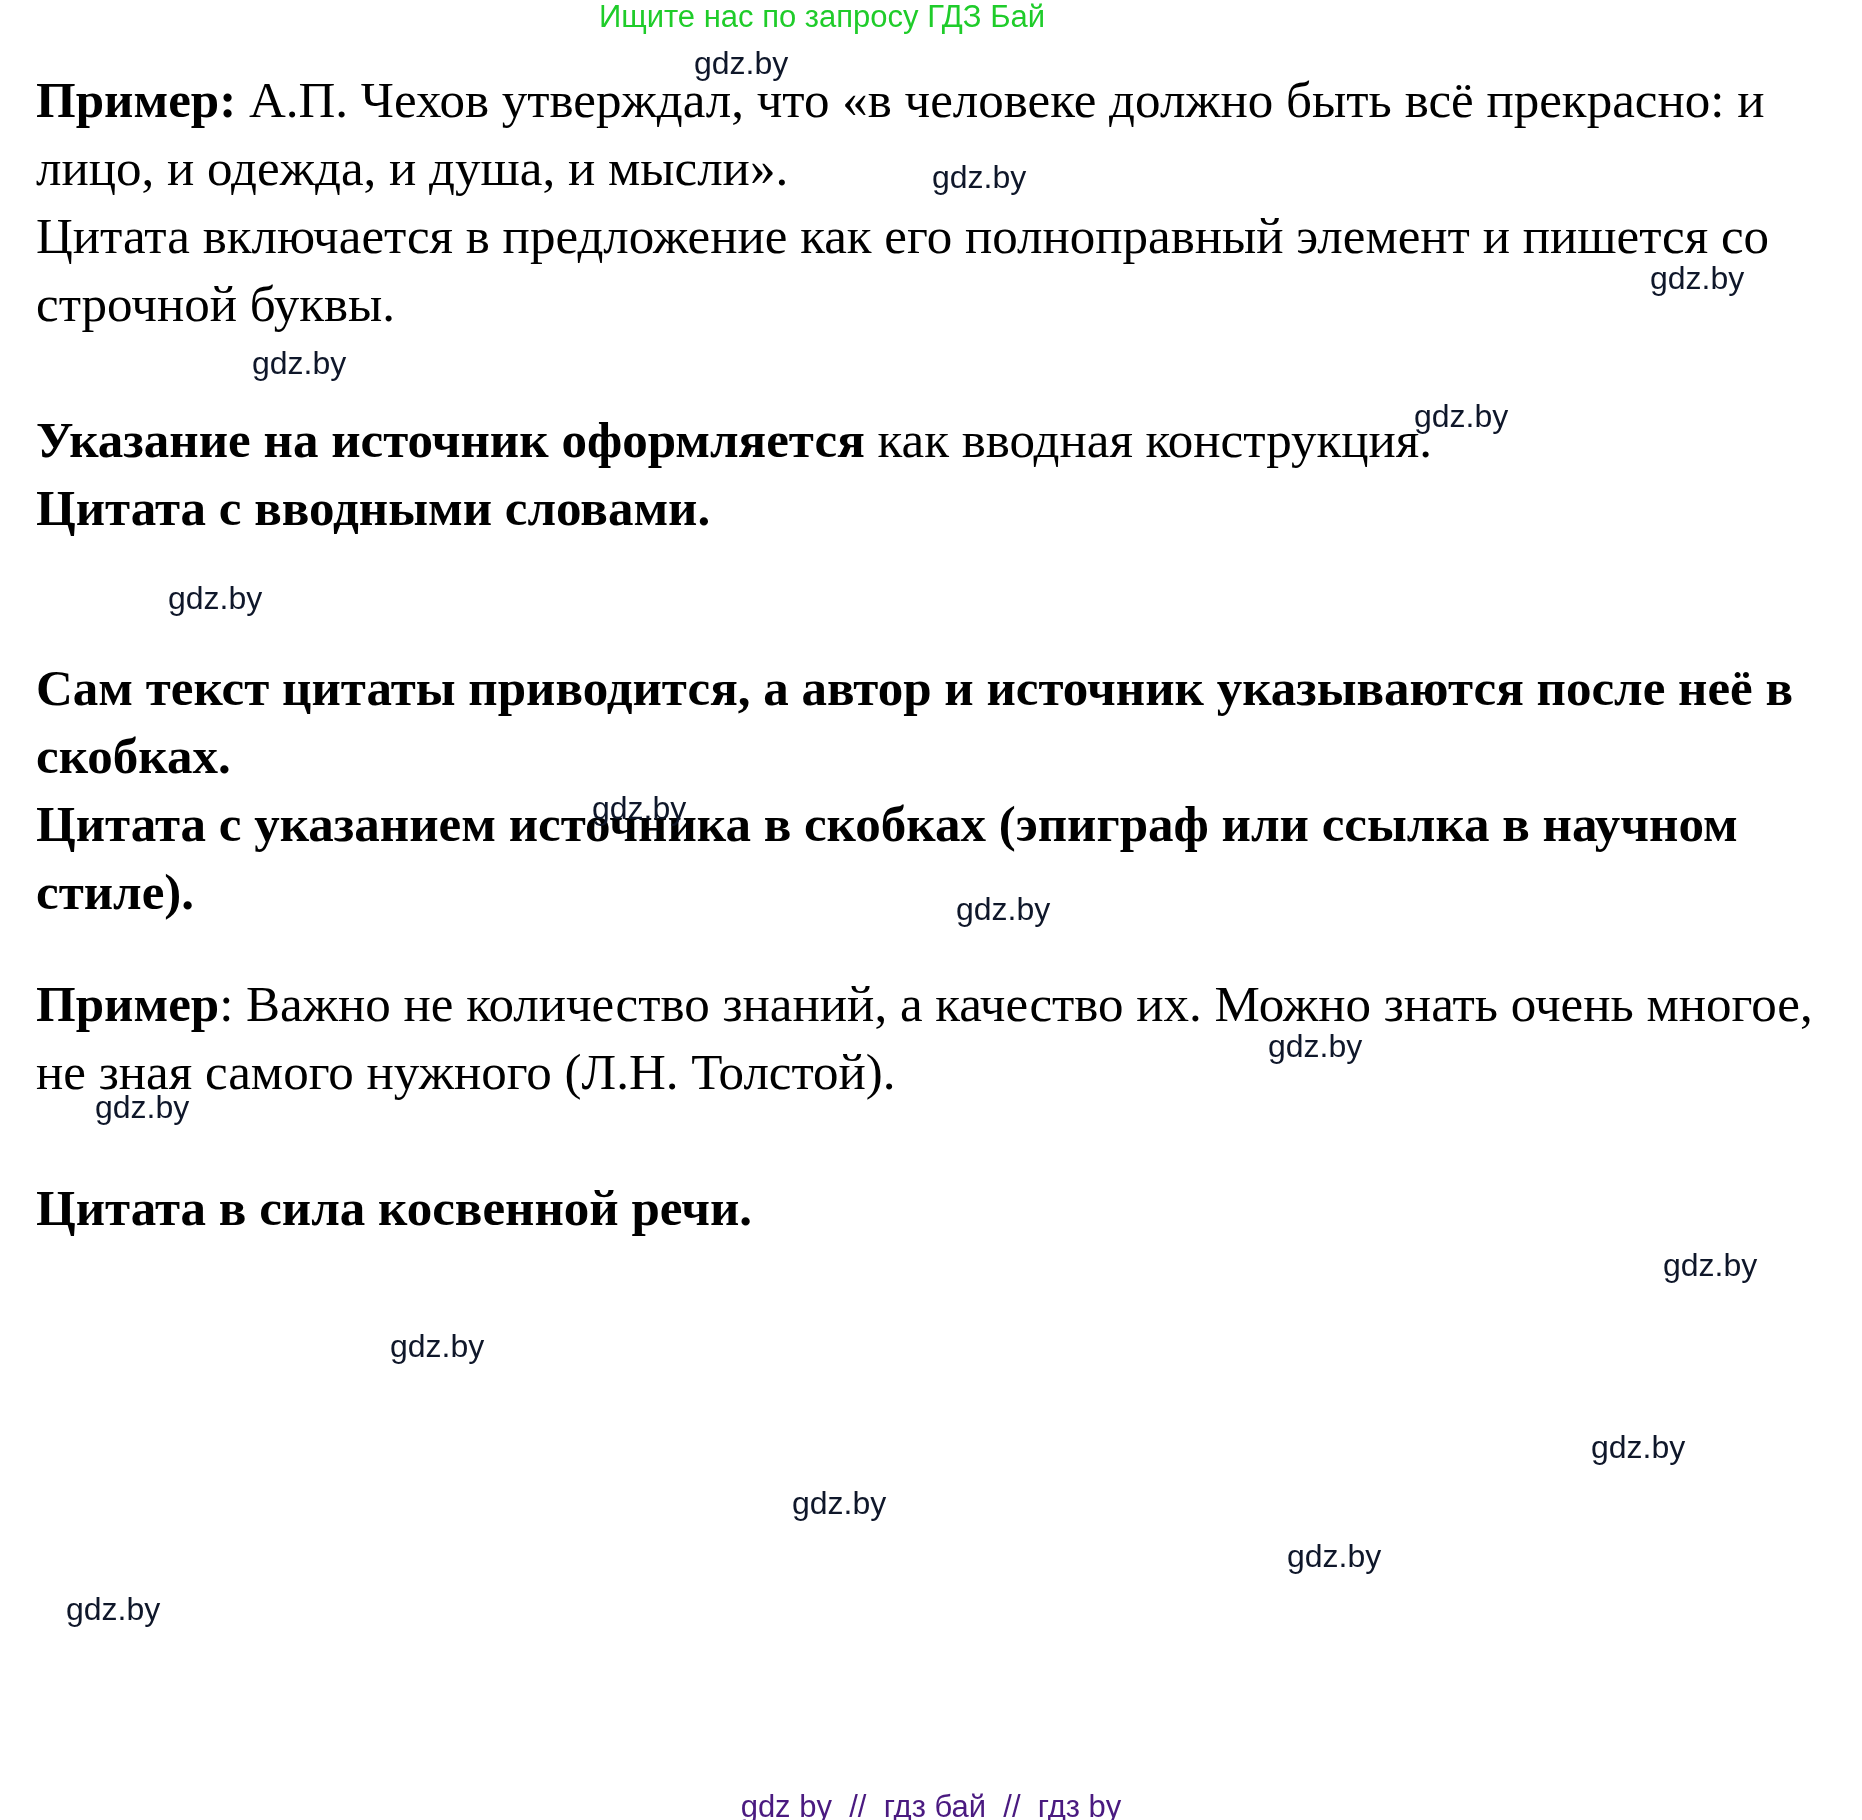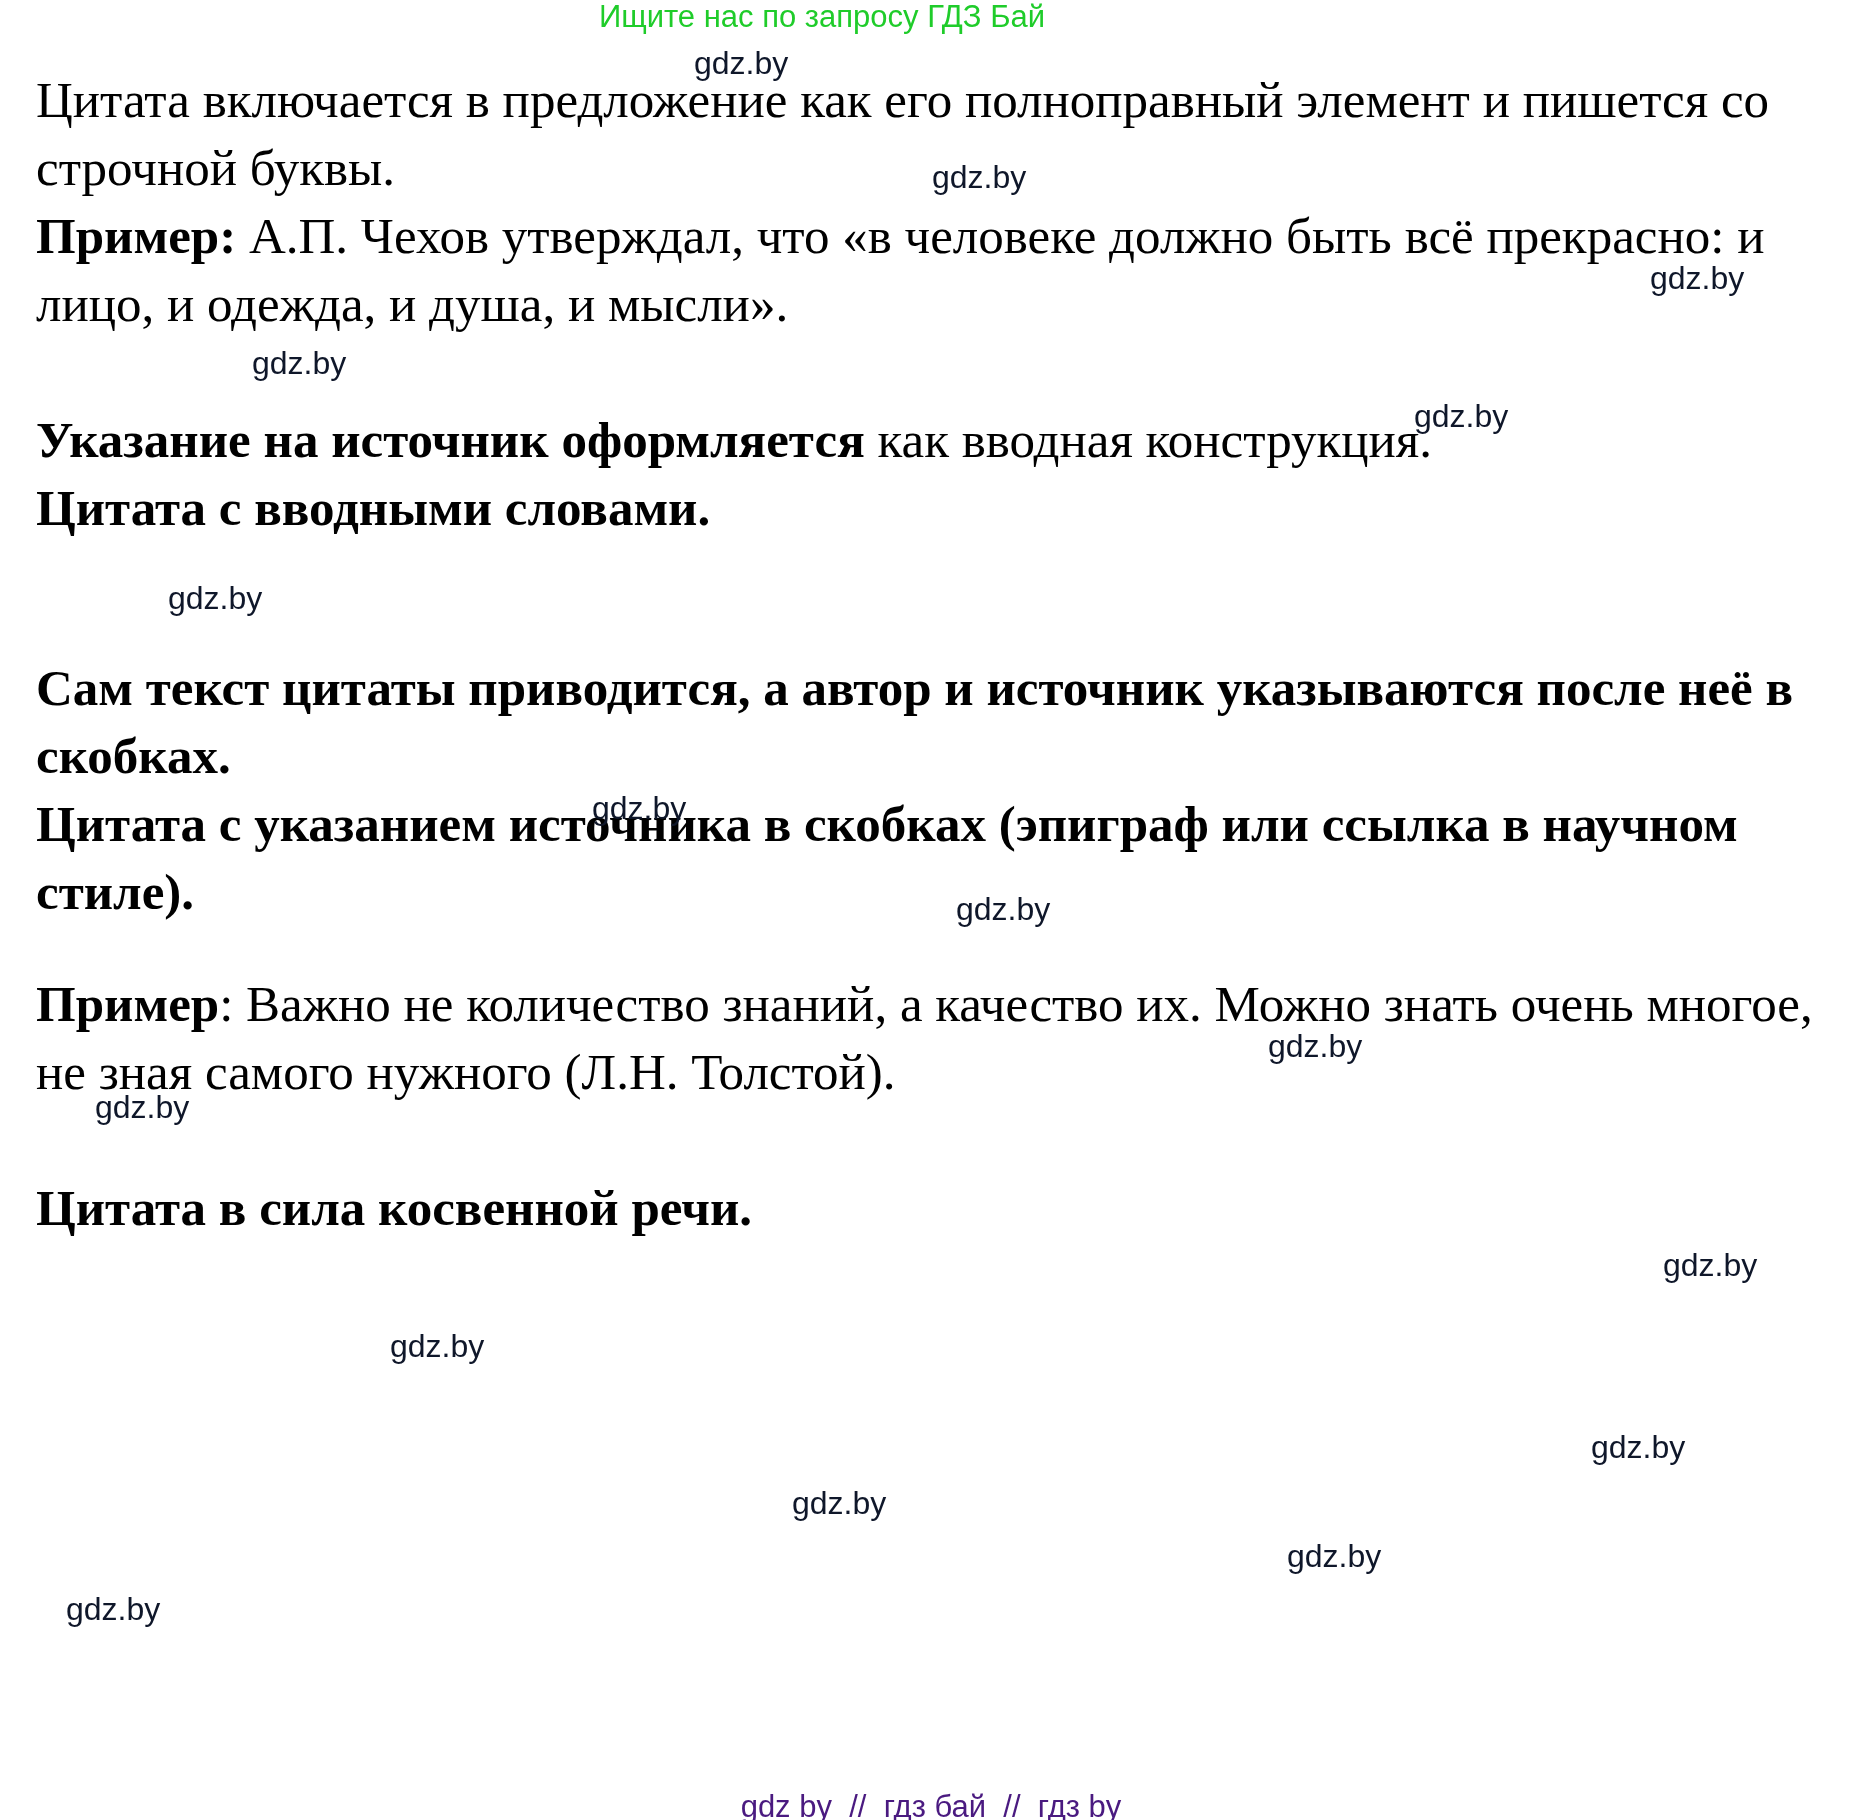--- a/index.html
+++ b/index.html
@@ -27,22 +27,22 @@
     position: absolute; font-family: Liberation Sans, sans-serif; font-size: 32px;
     color: #0f172a; line-height: 30px;
   }
 </style>
 </head>
 <body>
 
 <div class="header">Ищите нас по запросу ГДЗ Бай</div>
 
 <div class="content">
+  <p><b>Пример:</b><span> А.П. Чехов утверждал, что «в человеке должно быть всё прекрасно: и лицо, и одежда, и душа, и мысли».</span></p>
   <p>Цитата включается в предложение как его полноправный элемент и пишется со строчной буквы.</p>
-  <p><b>Пример:</b><span> А.П. Чехов утверждал, что «в человеке должно быть всё прекрасно: и лицо, и одежда, и душа, и мысли».</span></p>
 
   <div class="gap-md"></div>
   <p><b>Указание на источник оформляется</b><span> как вводная конструкция.</span></p>
   <p><b>Цитата с вводными словами.</b></p>
   <div class="gap-sm"></div>
 
   <div class="gap-md"></div>
   <p><b>Сам текст цитаты приводится, а автор и источник указываются после неё в скобках.</b></p>
   <p><b>Цитата с указанием источника в скобках (эпиграф или ссылка в научном стиле).</b></p>
   <div class="gap-sm"></div>

